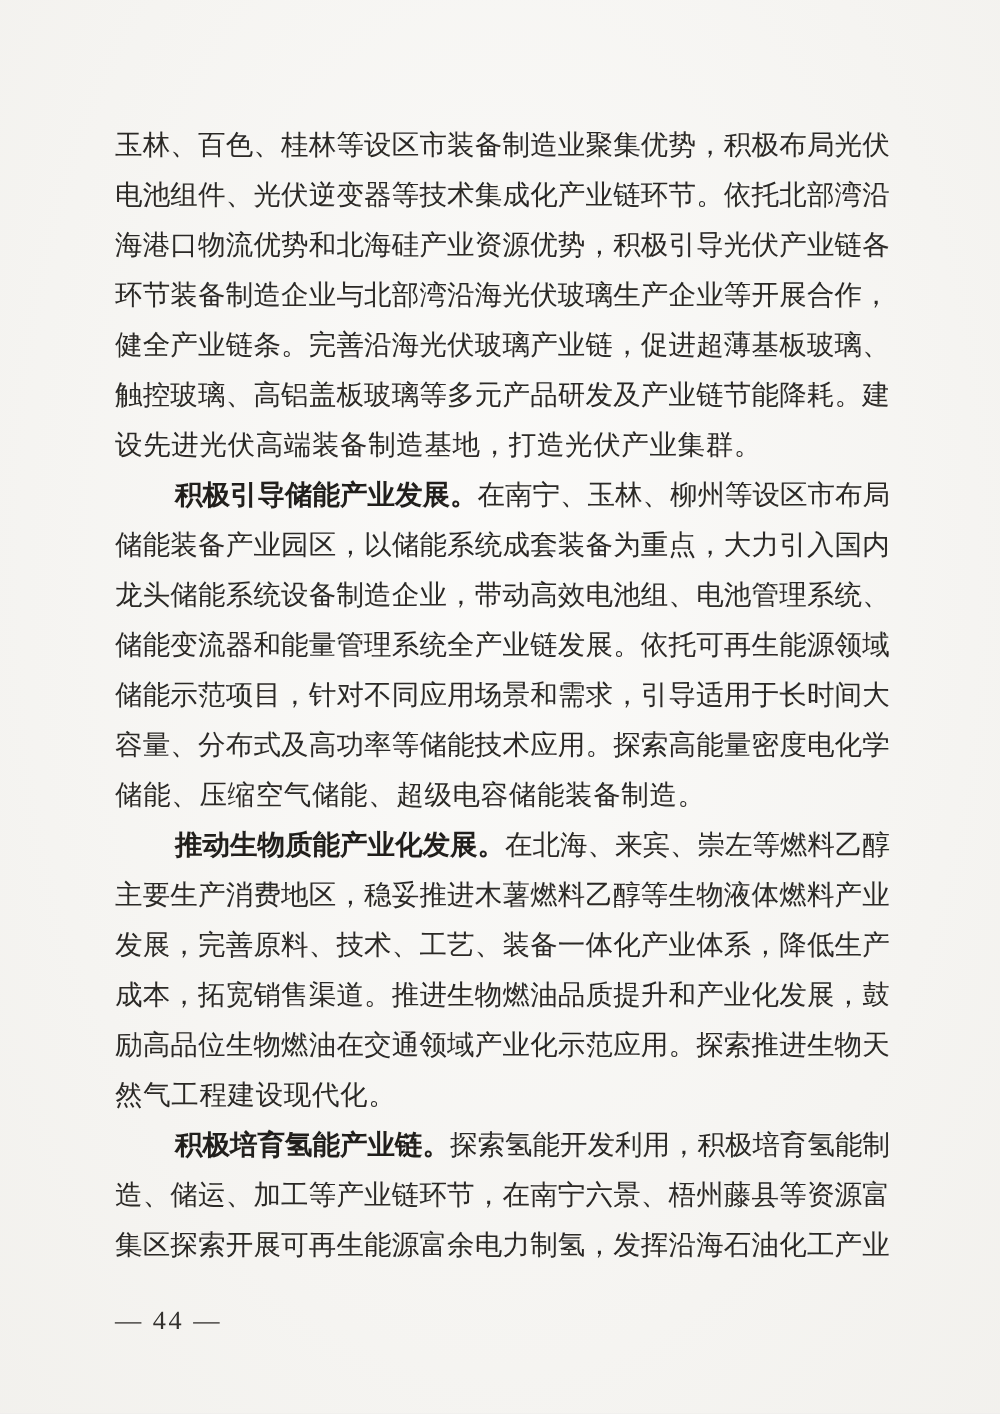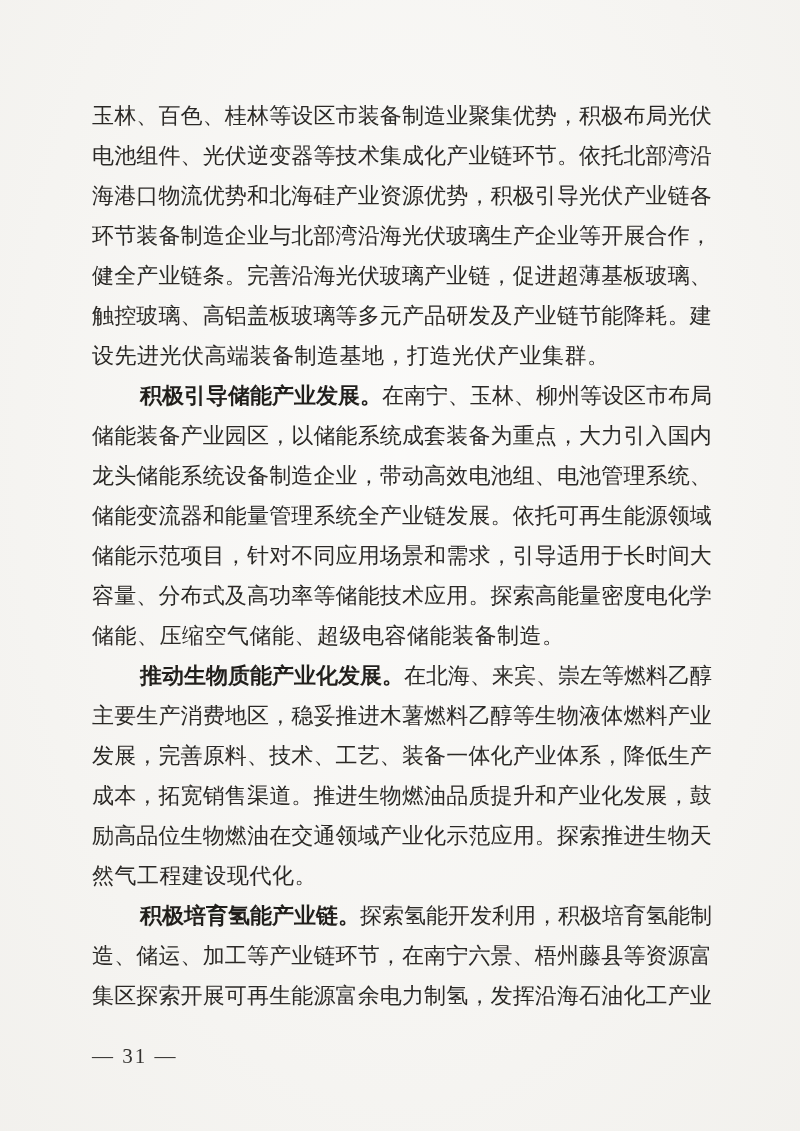--- a/index.html
+++ b/index.html
@@ -718,15 +718,15 @@
           <span class="ch">石</span>
           <span class="ch">油</span>
           <span class="ch">化</span>
           <span class="ch">工</span>
           <span class="ch">产</span>
           <span class="ch">业</span>
         </div>
       </div>
     </main>
   <footer class="page-footer">
-    <span>— 31 —</span>
+    <span>— 44 —</span>
   </footer>
 </div>
 
 </body></html>

